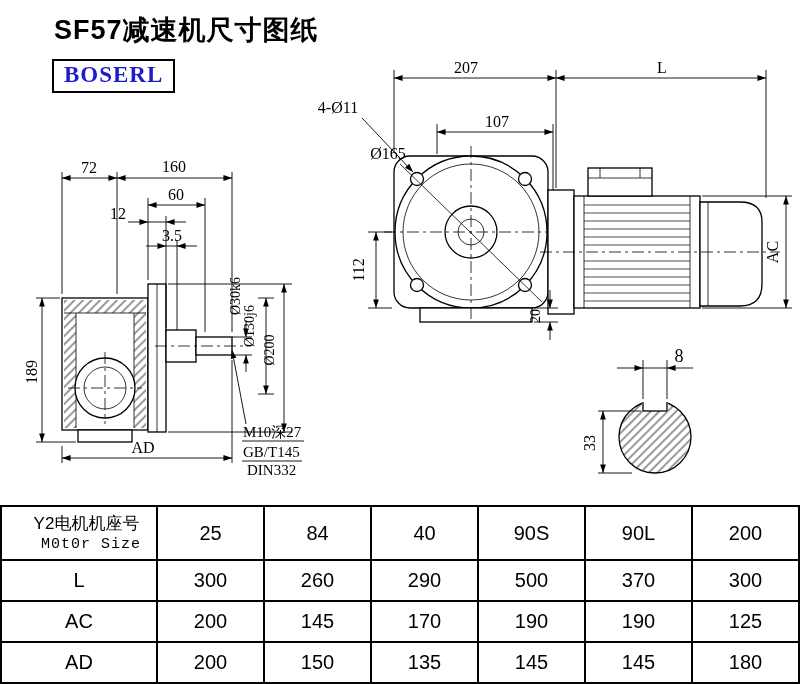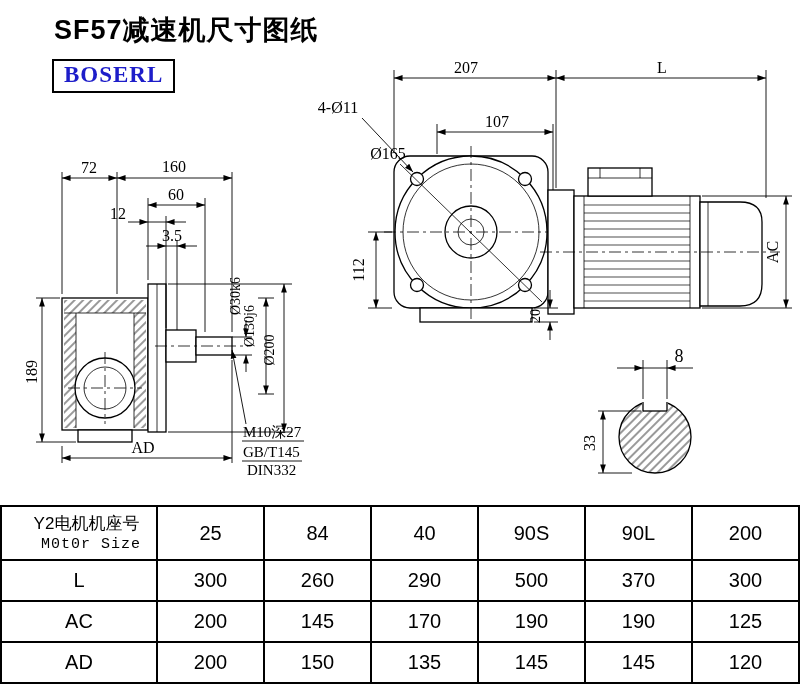--- a/index.html
+++ b/index.html
@@ -270,16 +270,16 @@
       <td>190</td>
       <td>125</td>
     </tr>
     <tr class="rv">
       <td>AD</td>
       <td>200</td>
       <td>150</td>
       <td>135</td>
       <td>145</td>
       <td>145</td>
-      <td>120</td>
+      <td>180</td>
     </tr>
   </tbody>
 </table>
 
 </body></html>

